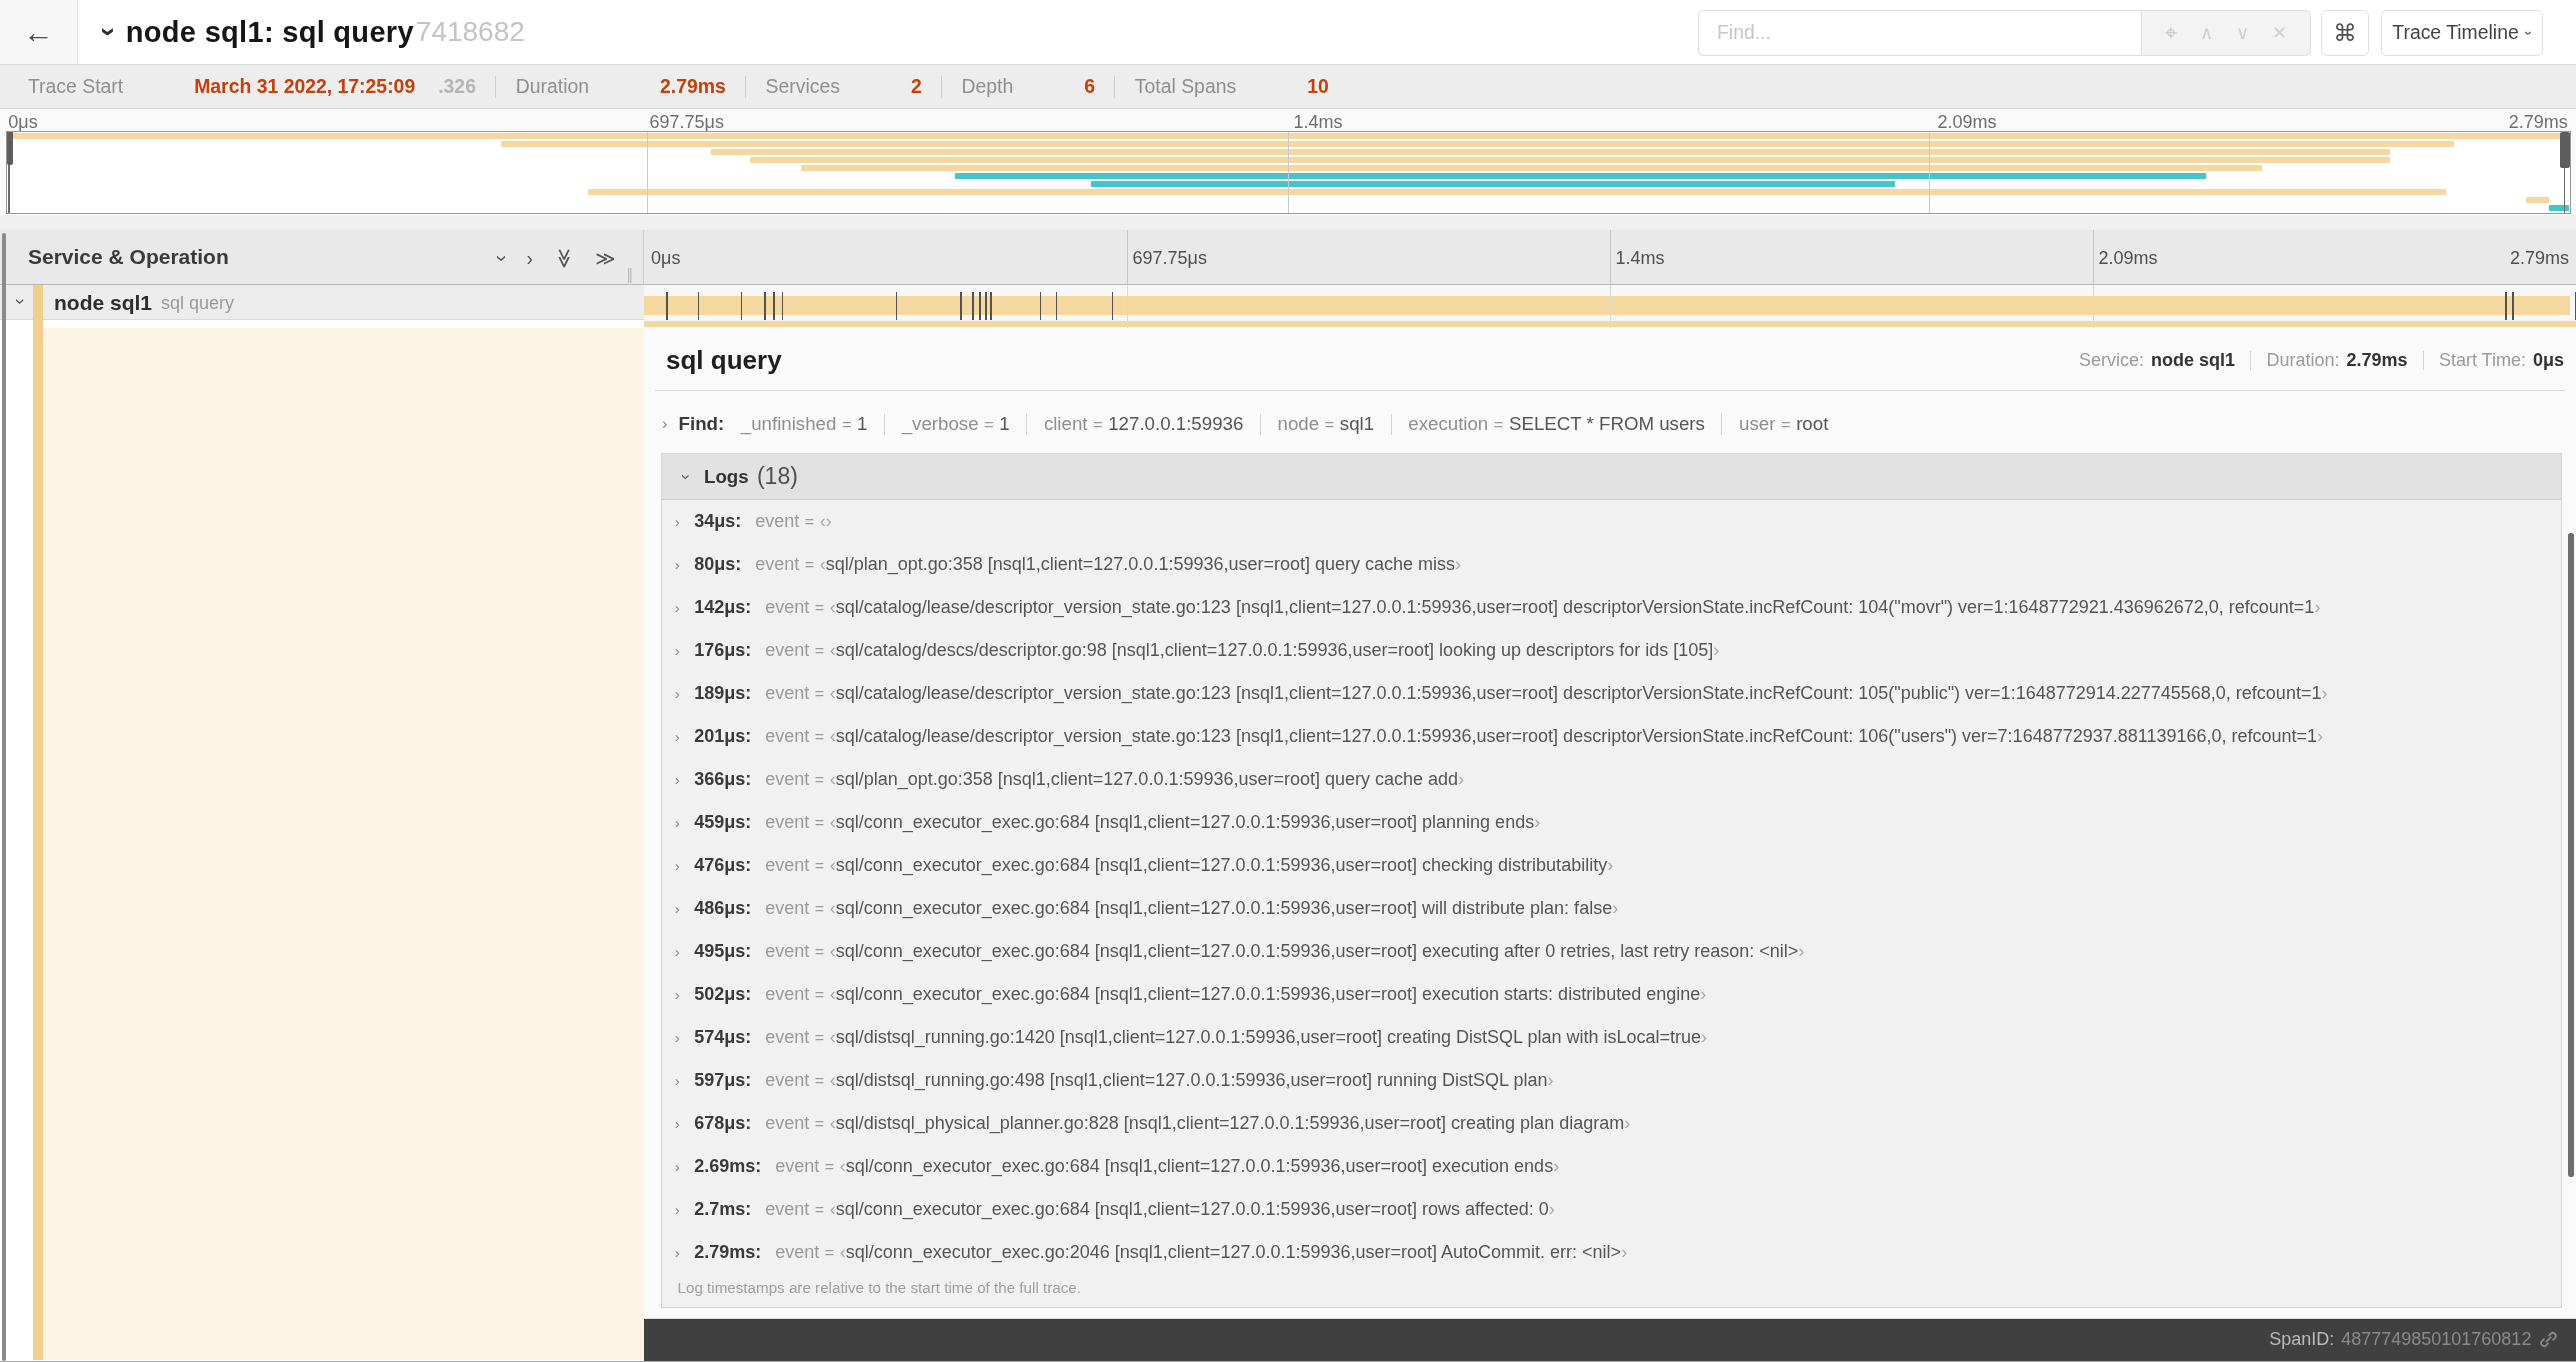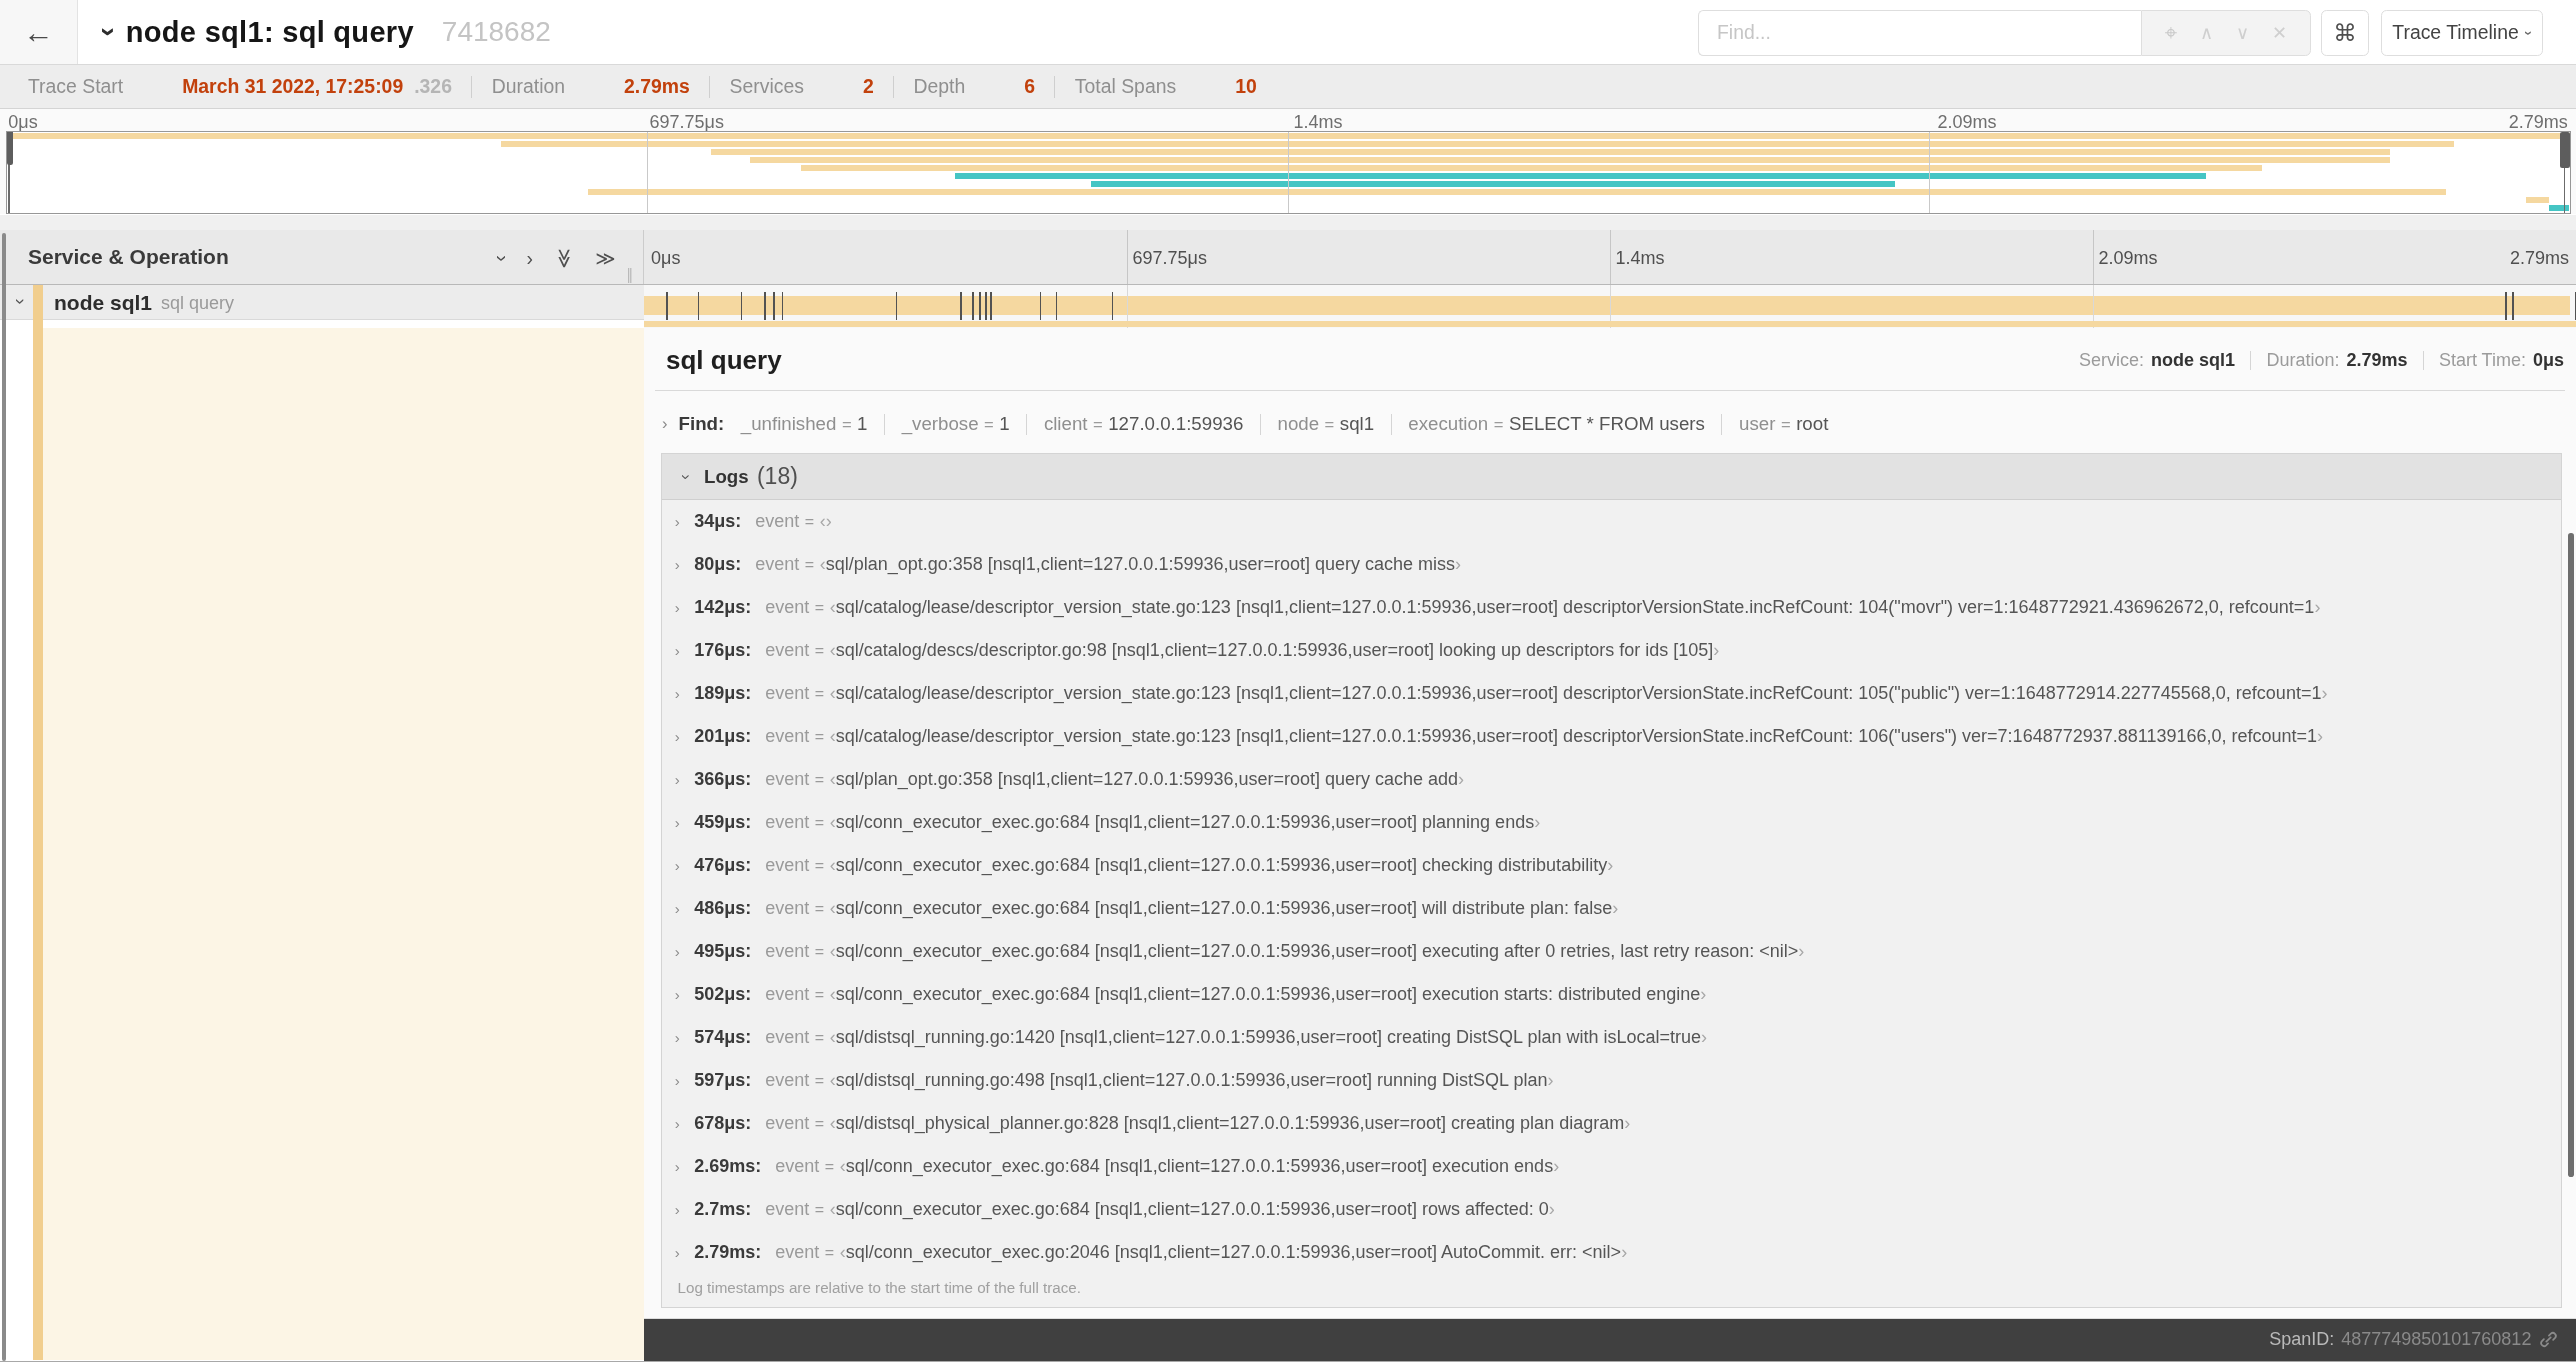--- a/index.html
+++ b/index.html
@@ -6,33 +6,33 @@
   html,body { width:2576px; height:1363px; }
   body { font-family:"Liberation Sans","DejaVu Sans",sans-serif; background:#fff; overflow:hidden; }
   .app { position:relative; width:2576px; height:1363px; background:#fff; overflow:hidden; }
 
   
   .top-header { position:absolute; left:0; top:0; width:2576px; height:65px; background:#fff; border-bottom:1.4px solid #d9d9d9; }
   .back-btn { position:absolute; left:0; top:0; width:78px; height:64px; background:#f7f7f7; border-right:0.7px solid #e3e3e3; display:flex; align-items:center; justify-content:center; font-size:30.5px; color:#4a4a4a; cursor:pointer; }
   .title-group { position:absolute; left:104px; top:0; height:64px; display:flex; align-items:center; }
   .title-chev { font-size:28px; font-weight:bold; color:#2d2d2d; transform:rotate(90deg); margin-right:12.5px; }
   .trace-title { font-size:29px; font-weight:bold; color:#161616; letter-spacing:0.3px; }
-  .trace-id { font-size:28px; color:#c4c4c4; margin-left:28px; }
+  .trace-id { font-size:28px; color:#c4c4c4; margin-left:2px; }
   .find-group { position:absolute; left:1698px; top:9.7px; height:46px; width:614px; display:flex; }
   .find-input { width:443px; height:46px; background:#fff; border:0.7px solid #dedede; border-right:none; border-radius:5.5px 0 0 5.5px; display:flex; align-items:center; padding-left:18px; font-size:19.4px; color:#c6c6c6; }
   .find-suffix { width:170px; height:46px; background:#f3f3f3; border:0.7px solid #dedede; border-radius:0 5.5px 5.5px 0; display:flex; align-items:center; justify-content:space-evenly; }
   .find-suffix span { font-size:18px; color:#cfcfcf; }
   .find-suffix .tgt { font-size:22px; color:#c9c9c9; }
   .cmd-btn { position:absolute; left:2321px; top:9.7px; width:48px; height:46px; background:#fff; border:0.7px solid #dedede; border-radius:5.5px; display:flex; align-items:center; justify-content:center; font-size:23.5px; color:#4f4f4f; cursor:pointer; }
   .view-btn { position:absolute; left:2381px; top:9.7px; width:162px; height:46px; background:#fff; border:0.7px solid #dedede; border-radius:5.5px; display:flex; align-items:center; justify-content:center; gap:8.3px; font-size:19.4px; color:#434343; cursor:pointer; }
   .view-btn .vchev { font-size:14px; color:#6a6a6a; transform:rotate(90deg); font-weight:bold; }
 
   
   .meta-bar { position:absolute; left:0; top:65px; width:2576px; height:44px; background:#ededed; border-bottom:0.7px solid #d4d4d4; display:flex; align-items:center; padding-left:28px; font-size:19.4px; }
-  .meta-item { display:flex; align-items:baseline; gap:11px; }
+  .meta-item { display:flex; align-items:baseline; gap:23px; }
   .meta-label { color:#8f8f8f; }
   .meta-value { color:#c2410c; font-weight:bold;padding-left:48px; }
   .meta-suffix { color:#b5b5b5; font-weight:bold; }
   .meta-sep { border-left:0.7px solid #cfcfcf; height:22px; margin:0 19.4px; align-self:center; }
 
   
   .minimap-section { position:absolute; left:0; top:109px; width:2576px; height:105px; background:#fafafa; }
   .mini-labels { position:absolute; left:0; top:2.8px; width:2576px; height:19.4px; }
   .mini-labels .tick-label { position:absolute; top:0; font-size:18px; color:#6e6e6e; }
   .mini-box { position:absolute; left:5.5px; top:22px; width:2565px; height:83px; background:#fff; border:1.4px solid #979797; }

